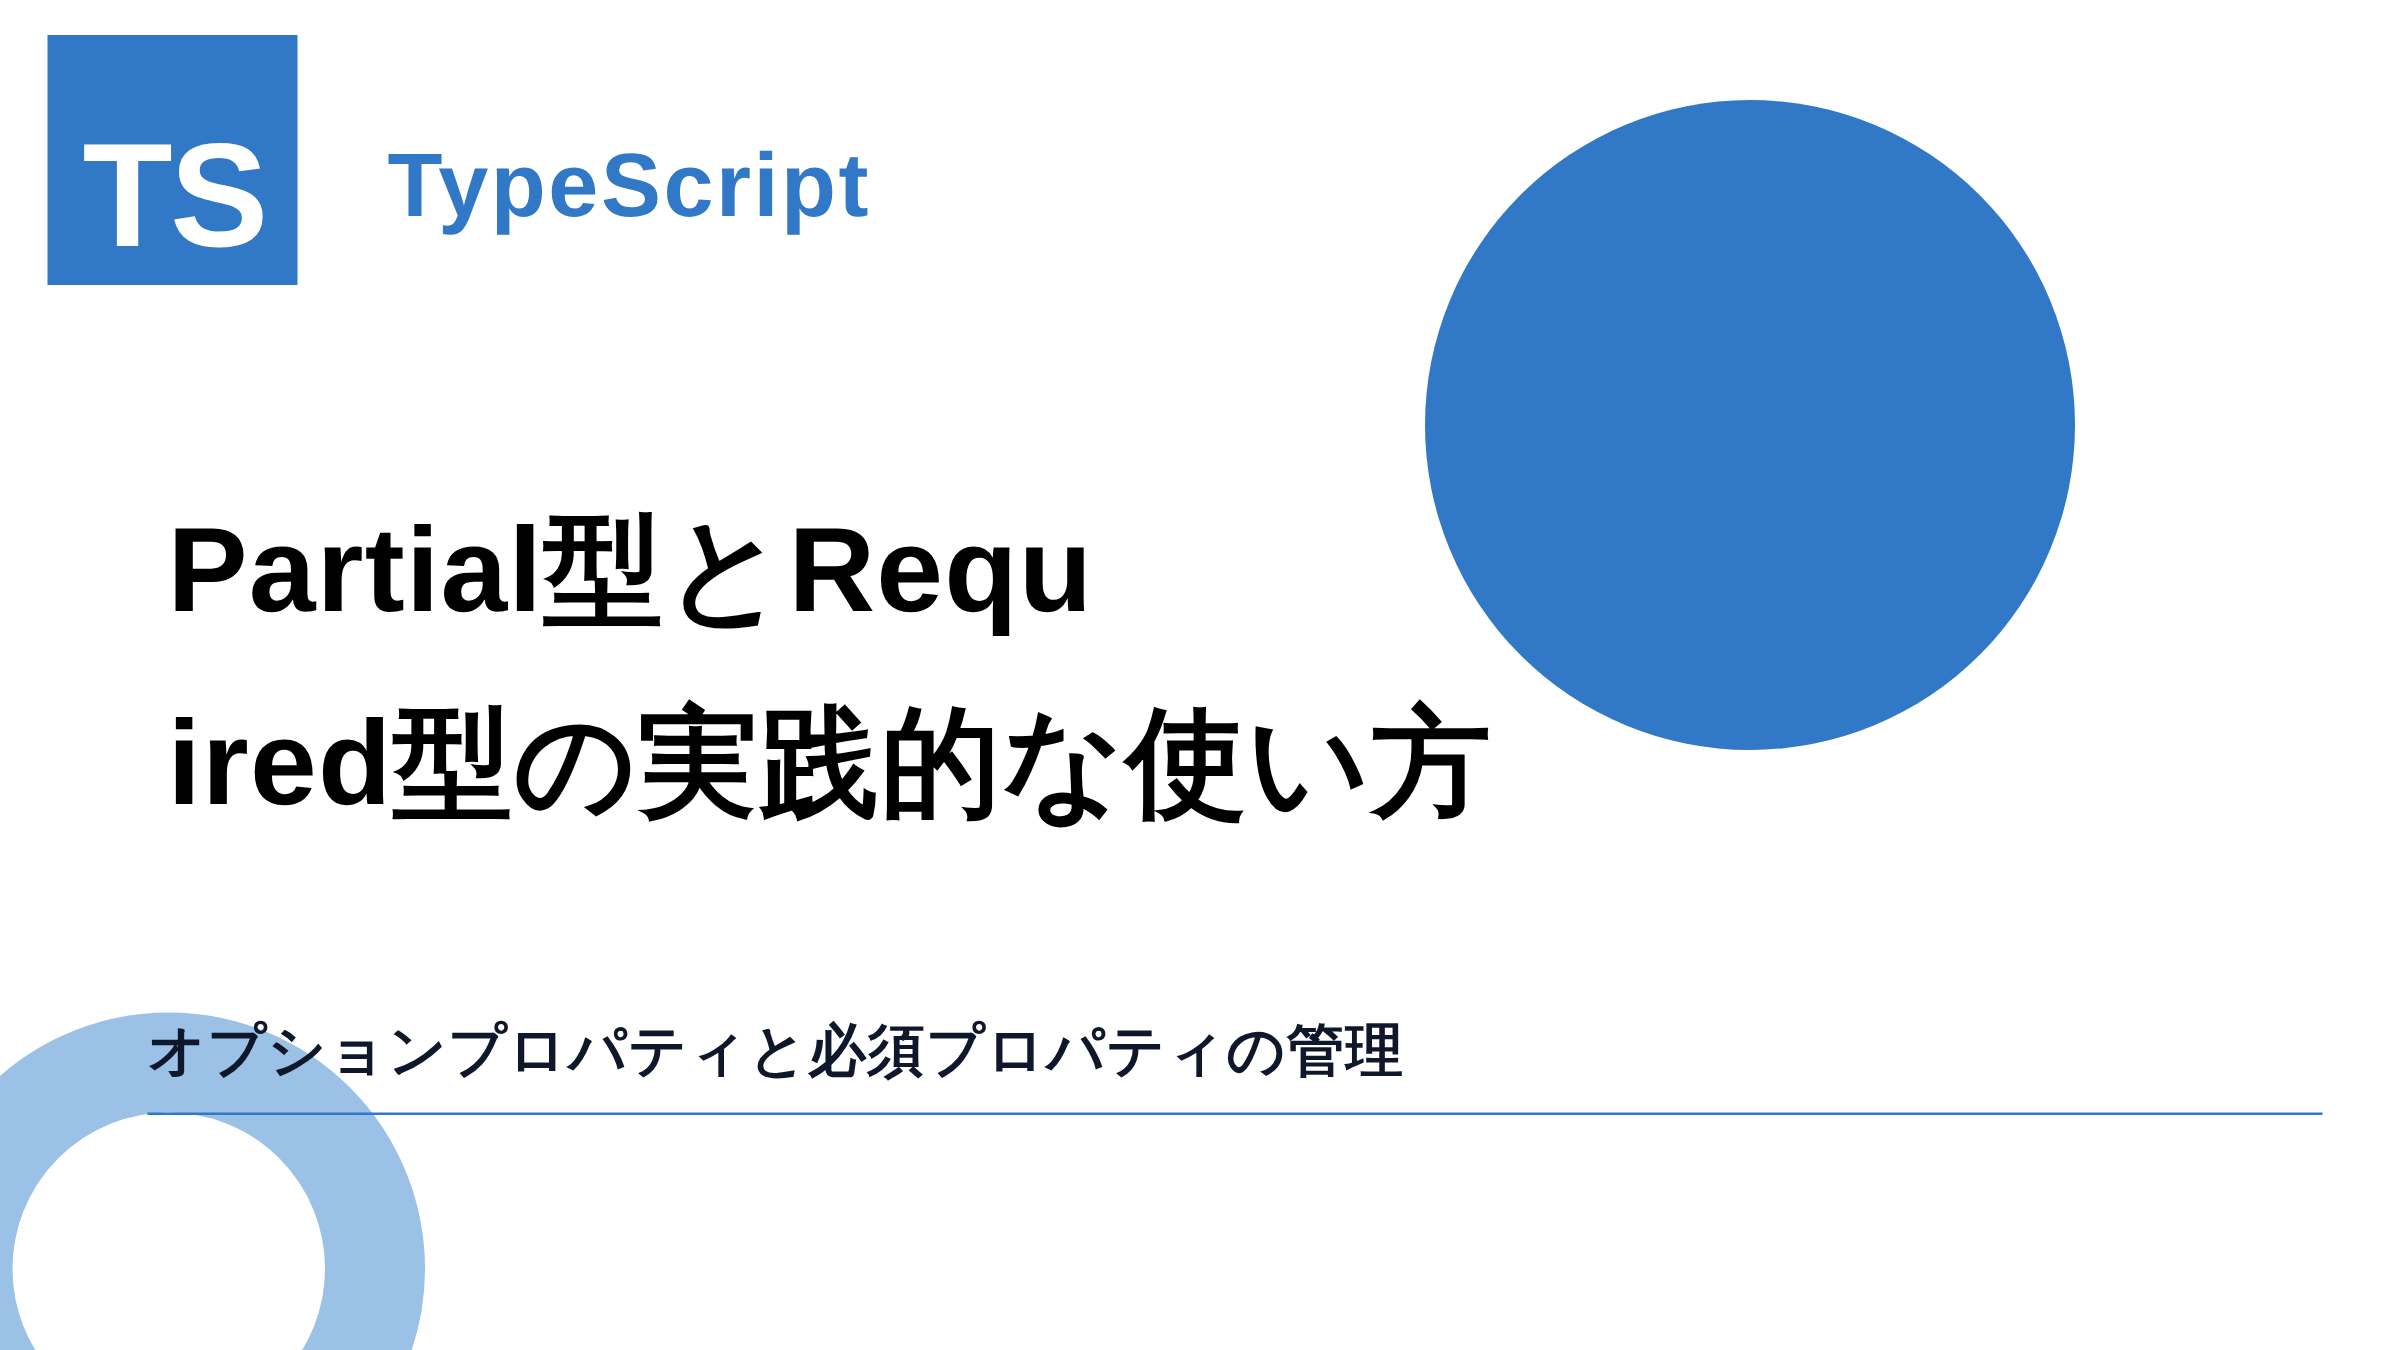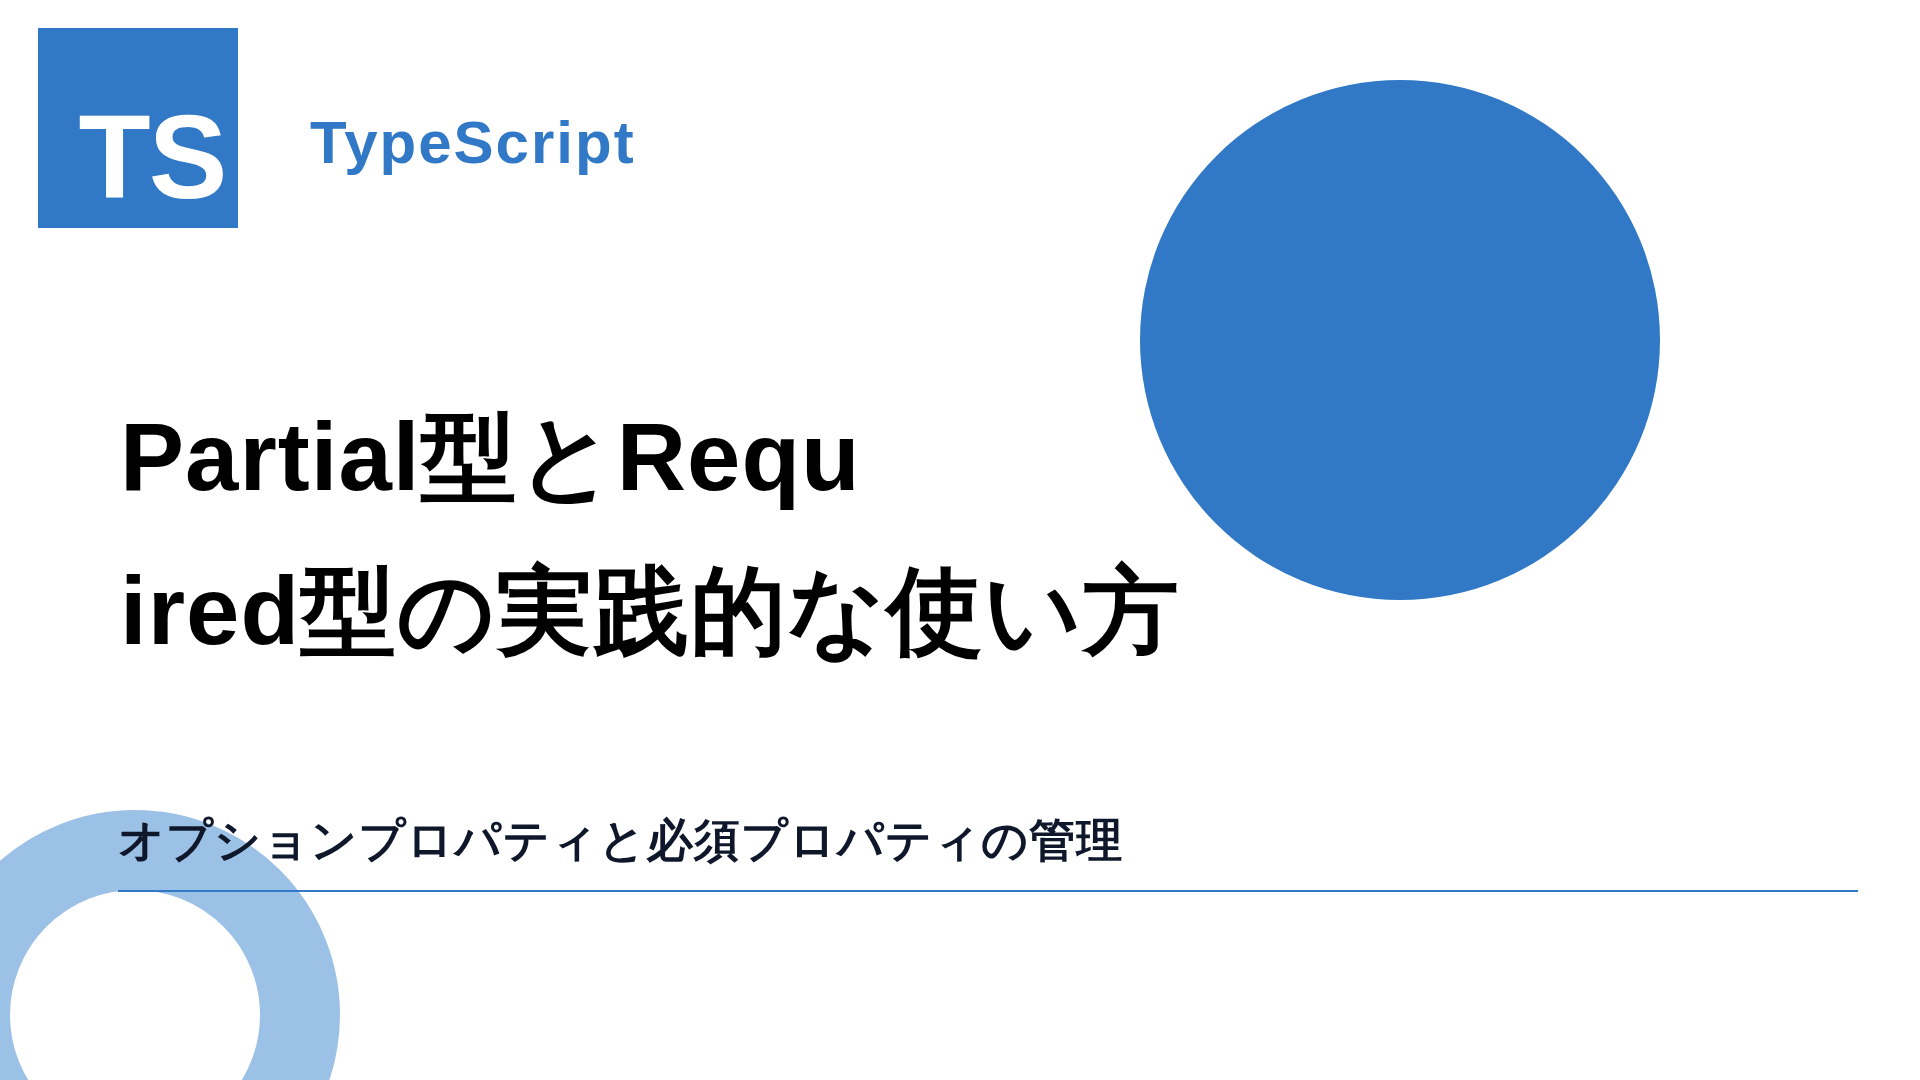--- a/index.html
+++ b/index.html
@@ -17,37 +17,37 @@
   }
   .ts-logo {
     position: absolute;
     top: 28px;
     left: 38px;
     width: 200px;
     height: 200px;
     background: #3178c6;
     display: flex;
     align-items: flex-end;
-    justify-content: center;
+    justify-content: flex-start;
     padding-bottom: 12px;
     padding-left: 28px;
   }
   .ts-logo-text {
     color: #ffffff;
     font-size: 118px;
     font-weight: 700;
     line-height: 1;
     letter-spacing: -2px;
   }
   .typescript-label {
     position: absolute;
     top: 108px;
     left: 310px;
     color: #3178c6;
-    font-size: 60px;
+    font-size: 72px;
     font-weight: 600;
     letter-spacing: 2px;
     text-align: right;
   }
   .big-circle {
     position: absolute;
     top: 80px;
     right: 260px;
     width: 520px;
     height: 520px;
@@ -59,21 +59,21 @@
     bottom: -140px;
     left: -70px;
     width: 410px;
     height: 410px;
     border: 80px solid #9bc1e6;
     border-radius: 50%;
   }
   .main-title {
     position: absolute;
     top: 380px;
-    left: 120px;
+    left: 134px;
     font-size: 96px;
     font-weight: 700;
     color: #000000;
     line-height: 1.6;
     letter-spacing: 1px;
     white-space: pre;
   }
   .subtitle {
     position: absolute;
     top: 810px;

